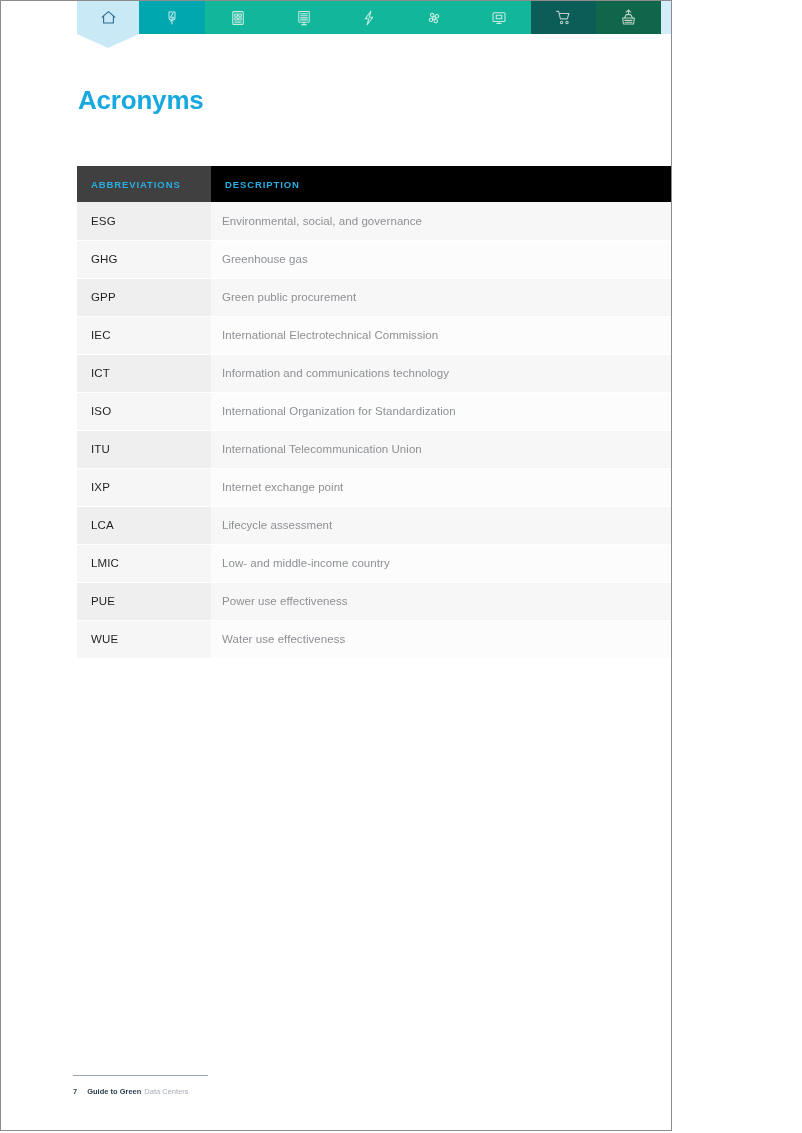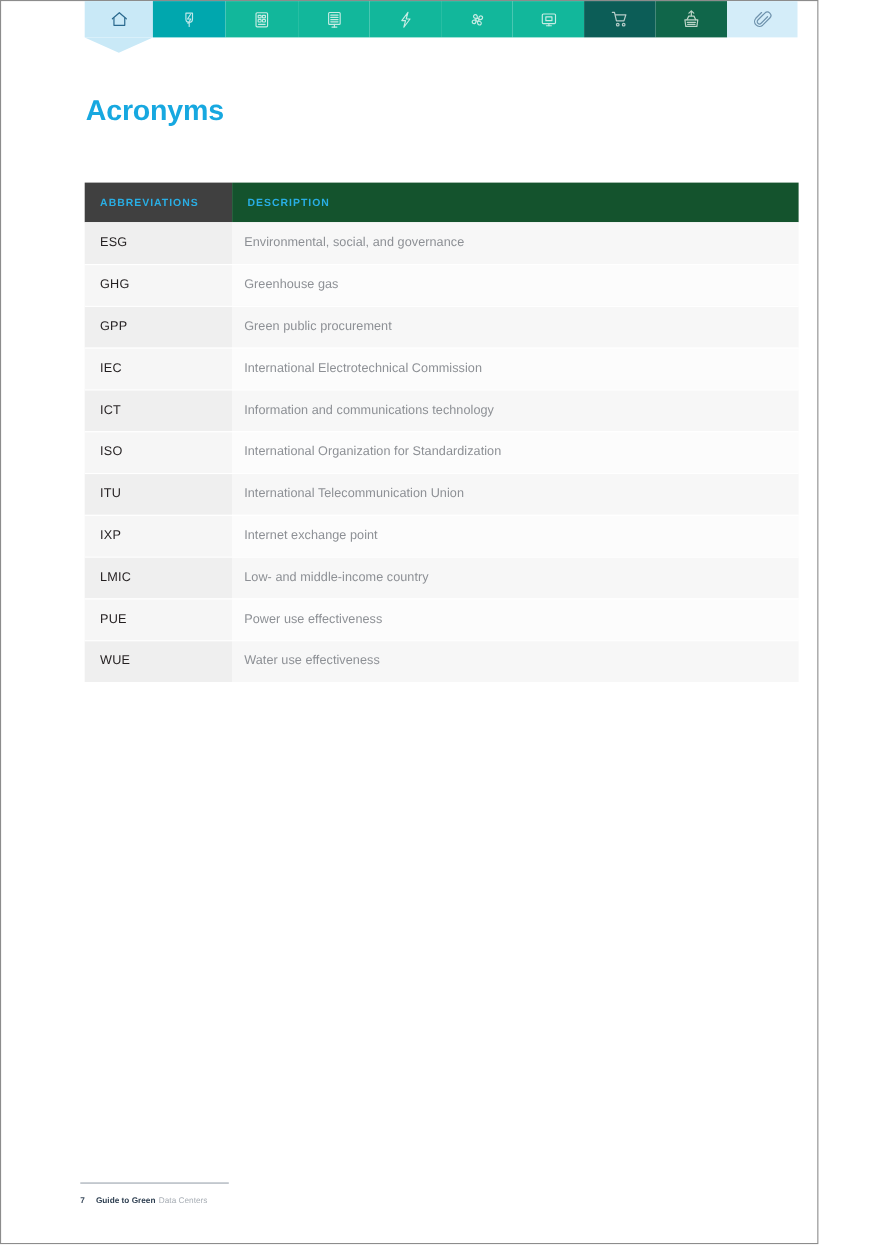--- a/index.html
+++ b/index.html
@@ -9,21 +9,21 @@
   }
   body {
     width: 802px;
     height: 1133px;
     font-family: "Liberation Sans", sans-serif;
     overflow: hidden;
   }
 
   #page {
     position: relative;
-    width: 744px;
+    width: 672px;
     height: 1131px;
     margin: 0;
     border: 1px solid #8c8c8c;
     background: #ffffff;
     box-sizing: border-box;
     overflow: hidden;
   }
 
   
   #navbar {
@@ -85,21 +85,21 @@
     text-align: left;
     font-size: 9.5px;
     font-weight: bold;
     letter-spacing: 0.9px;
     color: #29aee4;
     height: 36px;
     padding: 0 0 0 14px;
     vertical-align: middle;
   }
   th.th-abbr { background: #404040; }
-  th.th-desc { background: #14532d; padding-left: 11px; }
+  th.th-desc { background: #000000; padding-left: 11px; }
 
   #acronyms-table td {
     height: 38px;
     vertical-align: middle;
     font-size: 11.5px;
     box-sizing: border-box;
   }
   td.td-abbr {
     padding-left: 14px;
     font-weight: normal;
@@ -297,20 +297,24 @@
         </tr>
         <tr>
           <td class="td-abbr">ITU</td>
           <td class="td-desc">International Telecommunication Union</td>
         </tr>
         <tr>
           <td class="td-abbr">IXP</td>
           <td class="td-desc">Internet exchange point</td>
         </tr>
         <tr>
+          <td class="td-abbr">LCA</td>
+          <td class="td-desc">Lifecycle assessment</td>
+        </tr>
+        <tr>
           <td class="td-abbr">LMIC</td>
           <td class="td-desc">Low- and middle-income country</td>
         </tr>
         <tr>
           <td class="td-abbr">PUE</td>
           <td class="td-desc">Power use effectiveness</td>
         </tr>
         <tr>
           <td class="td-abbr">WUE</td>
           <td class="td-desc">Water use effectiveness</td>

